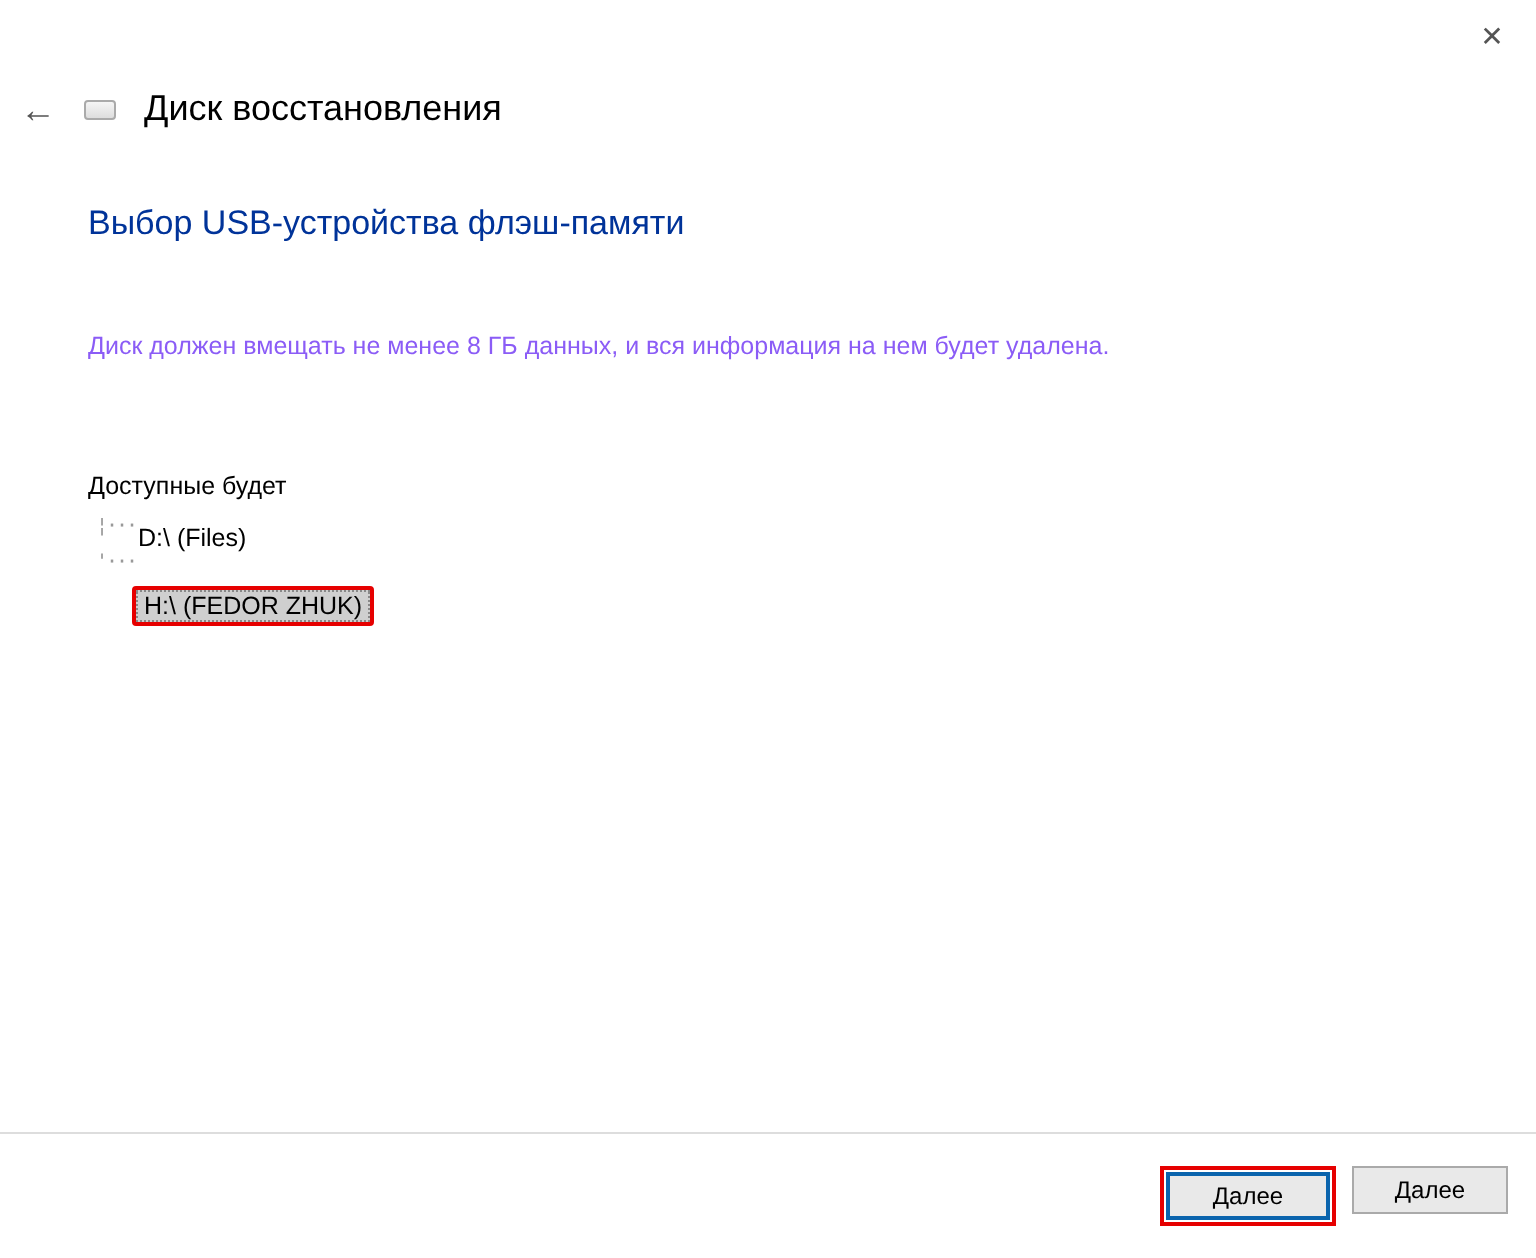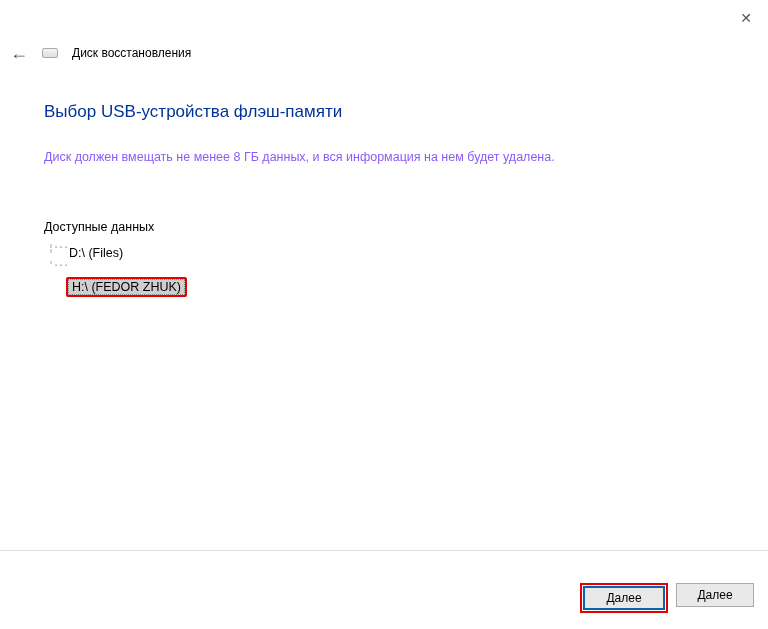--- a/index.html
+++ b/index.html
@@ -43,33 +43,33 @@
     .drive-icon {
       display: inline-block;
       width: 16px;
       height: 10px;
       background: linear-gradient(#f5f5f5,#ddd);
       border: 1px solid #aaa;
       border-radius: 2px;
       position: relative;
     }
     .header-title {
-      font-size: 12px;
+      font-size: 18px;
     }
     .main {
       position: absolute;
       top: 102px;
       left: 44px;
       right: 44px;
     }
     .heading {
       color: #003399;
       font-size: 17px;
       font-weight: 400;
-      margin-bottom: 28px;
+      margin-bottom: 44px;
     }
     .instruction {
       font-size: 12.5px;
       color: #8b5cf6;
       margin-bottom: 56px;
     }
     .drives-label {
       font-size: 12.5px;
       margin-bottom: 4px;
     }
@@ -105,21 +105,21 @@
       border: 1px dotted #888;
       padding: 0 3px;
       display: inline-block;
     }
     .footer {
       position: absolute;
       bottom: 16px;
       left: 0;
       right: 0;
       border-top: 1px solid #ddd;
-      padding-top: 32px;
+      padding-top: 16px;
       display: flex;
       justify-content: flex-end;
       gap: 8px;
       padding-right: 14px;
     }
     .btn {
       min-width: 78px;
       height: 24px;
       font-size: 12px;
       font-family: inherit;
@@ -149,21 +149,21 @@
 <div class="header">
   <span class="back-arrow">←</span>
   <span class="drive-icon"></span>
   <span class="header-title">Диск восстановления</span>
 </div>
 
 <div class="main">
   <h1 class="heading">Выбор USB-устройства флэш-памяти</h1>
   <p class="instruction">Диск должен вмещать не менее 8 ГБ данных, и вся информация на нем будет удалена.</p>
 
-  <div class="drives-label">Доступные данных</div>
+  <div class="drives-label">Доступные будет</div>
   <div class="tree">
     <div class="tree-item">
       <span class="tree-branch">¦···</span>
       <span class="tree-text">D:\ (Files)</span>
     </div>
     <div class="tree-item">
       <span class="tree-branch">'···</span>
       <span class="selected-wrap">
         <span class="selected-inner">H:\ (FEDOR ZHUK)</span>
       </span>

